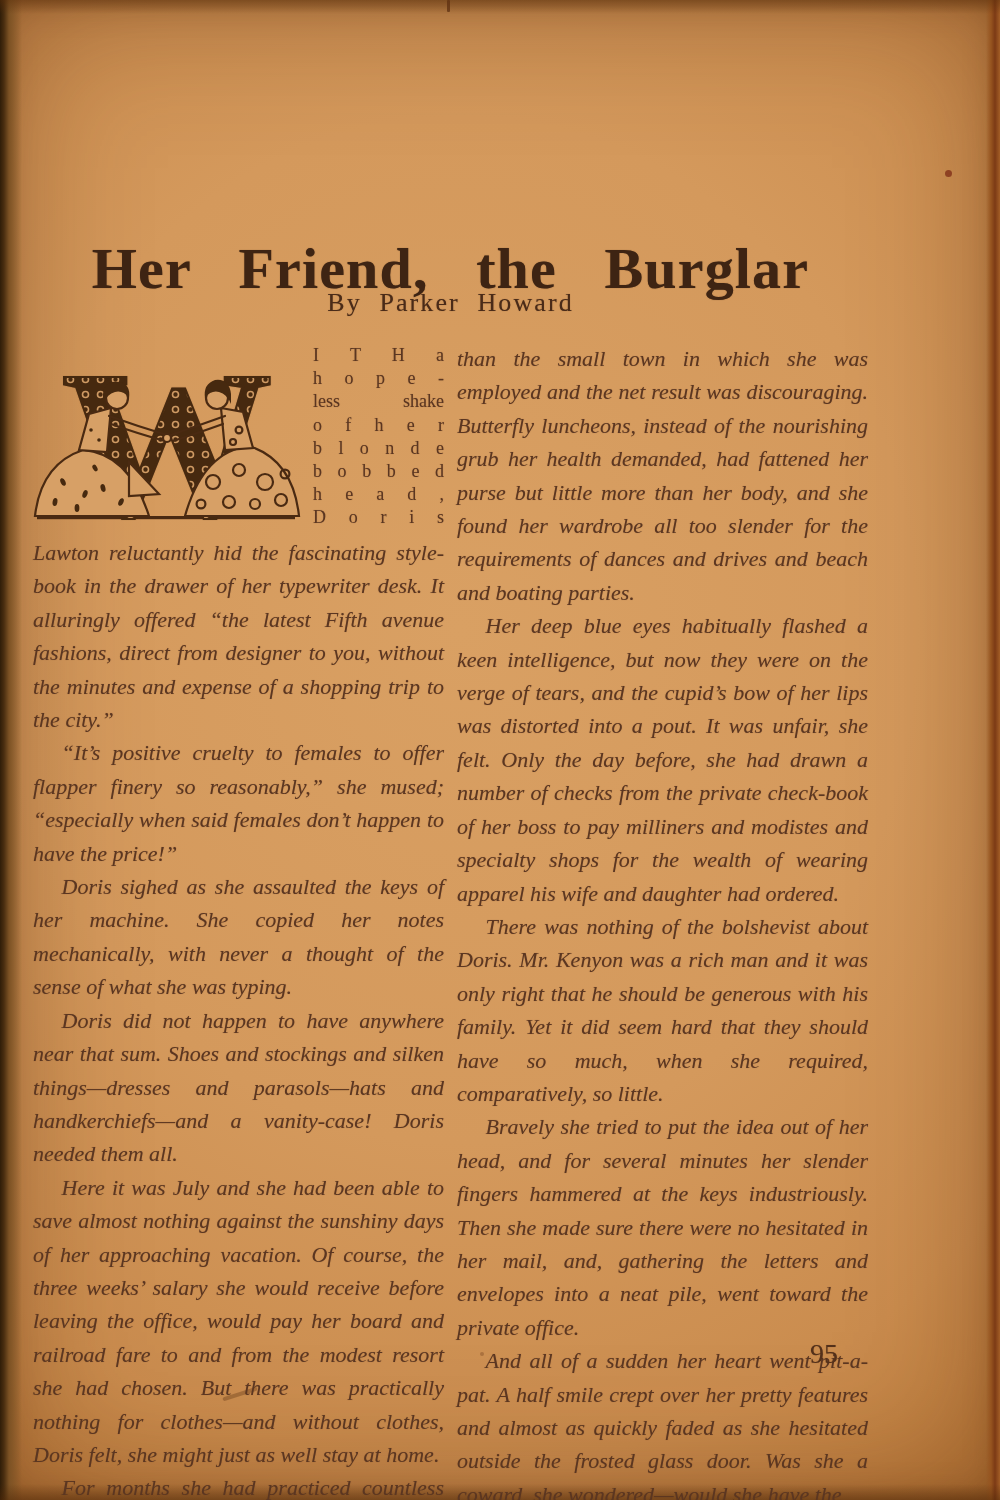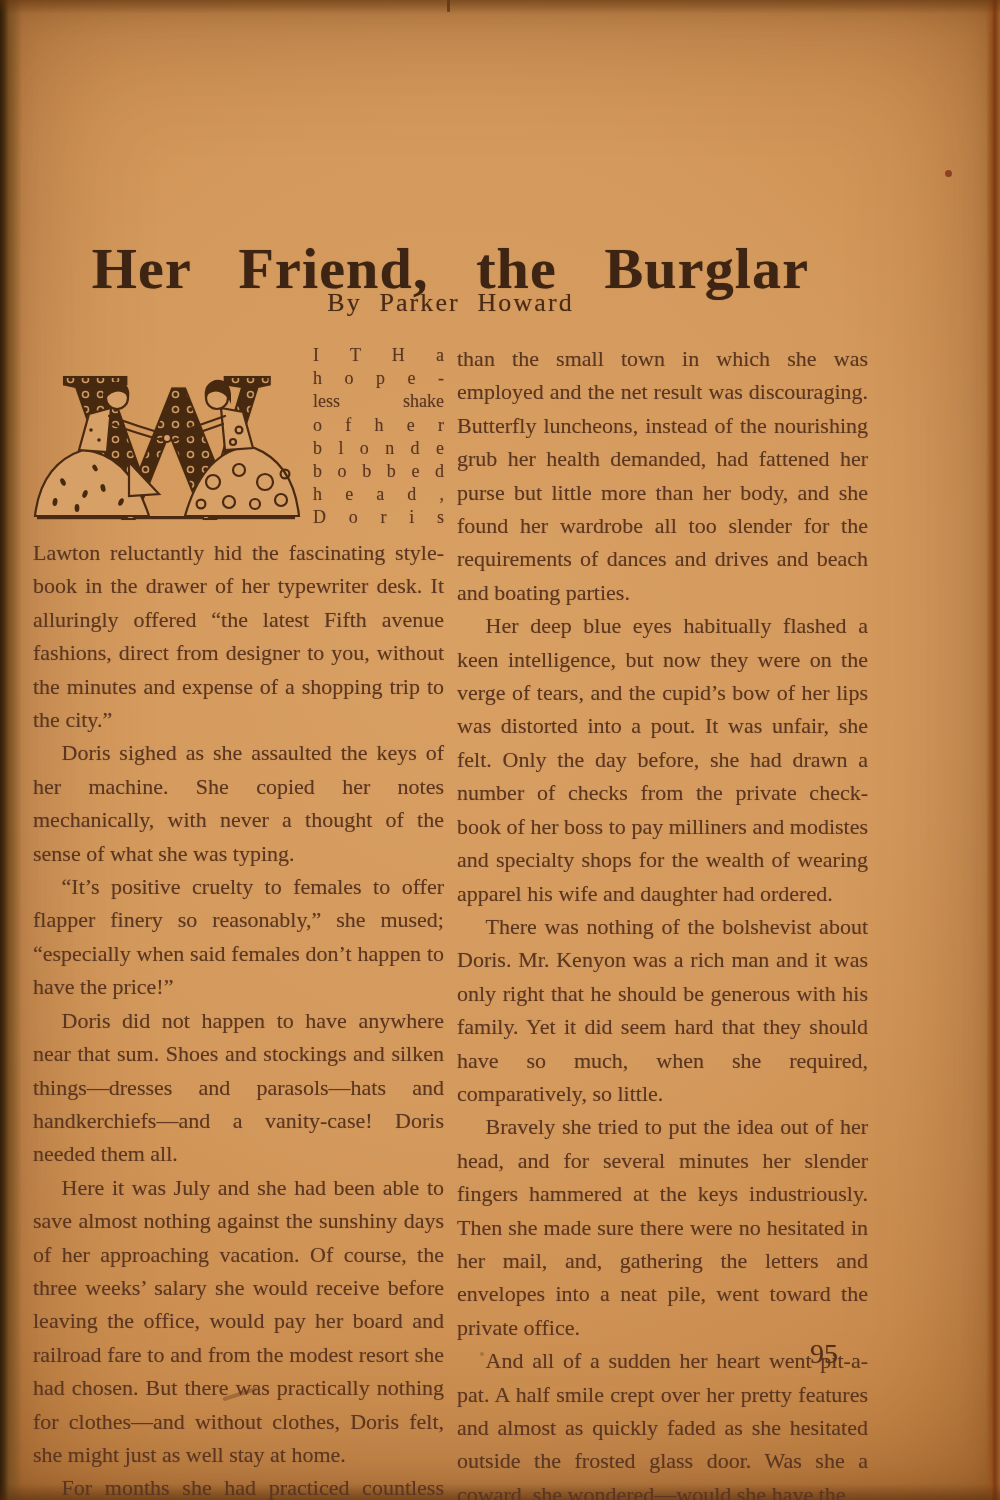--- a/index.html
+++ b/index.html
@@ -61,21 +61,21 @@
     text-shadow:0 0 1px rgba(74,43,24,.45);
   }
   .body-block{
     position:absolute;left:33px;top:342px;width:835px;
     display:flex;gap:13px;
     color:#5b3621;
     font-size:22px;line-height:33.4px;
     text-shadow:0 0 1px rgba(91,54,33,.4);
   }
   .col{width:411px;text-align:justify;}
-  .col p{margin:0;text-indent:1.3em;}
+  .col p{margin:0;text-indent:1.3em;font-style:italic;}
   .col p:first-of-type{text-indent:0;}
   .drop-row{display:flex;gap:12px;margin-bottom:6px;}
   .drop-art{flex:0 0 268px;}
   .opening-lines{flex:1 1 auto;padding-top:2px;}
   .opening-line{
     text-align:justify;text-align-last:justify;
     font-size:18px;line-height:23.2px;
   }
   .page-number{
     position:absolute;right:162px;top:1338px;
@@ -168,22 +168,22 @@
             <div class="opening-line">o f  h e r</div>
             <div class="opening-line">b l o n d e</div>
             <div class="opening-line">b o b b e d</div>
             <div class="opening-line">h e a d ,</div>
             <div class="opening-line">D o r i s</div>
           </div>
       </div>
       <div>
 
       <p>Lawton reluctantly hid the fascinating style-book in the drawer of her typewriter desk.  It alluringly offered “the latest Fifth avenue fashions, direct from designer to you, without the minutes and expense of a shopping trip to the city.”</p>
+          <p>“It’s positive cruelty to females to offer flapper finery so reasonably,” she mused; “especially when said females don’t happen to have the price!”</p>
           <p>Doris sighed as she assaulted the keys of her machine.  She copied her notes mechanically, with never a thought of the sense of what she was typing.</p>
-          <p>“It’s positive cruelty to females to offer flapper finery so reasonably,” she mused; “especially when said females don’t happen to have the price!”</p>
           <p>Doris did not happen to have anywhere near that sum.  Shoes and stockings and silken things—dresses and parasols—hats and handkerchiefs—and a vanity-case!  Doris needed them all.</p>
           <p>Here it was July and she had been able to save almost nothing against the sunshiny days of her approaching vacation.  Of course, the three weeks’ salary she would receive before leaving the office, would pay her board and railroad fare to and from the modest resort she had chosen.  But there was practically nothing for clothes—and without clothes, Doris felt, she might just as well stay at home.</p>
           <p>For months she had practiced countless little economies and the strictest self-denial.  But her salary was smaller</p>
         </div>
     </div>
 
     <div class="col">
 
     <p>than the small town in which she was employed and the net result was discouraging.  Butterfly luncheons, instead of the nourishing grub her health demanded, had fattened her purse but little more than her body, and she found her wardrobe all too slender for the requirements of dances and drives and beach and boating parties.</p>
         <p>Her deep blue eyes habitually flashed a keen intelligence, but now they were on the verge of tears, and the cupid’s bow of her lips was distorted into a pout.  It was unfair, she felt.  Only the day before, she had drawn a number of checks from the private check-book of her boss to pay milliners and modistes and specialty shops for the wealth of wearing apparel his wife and daughter had ordered.</p>

